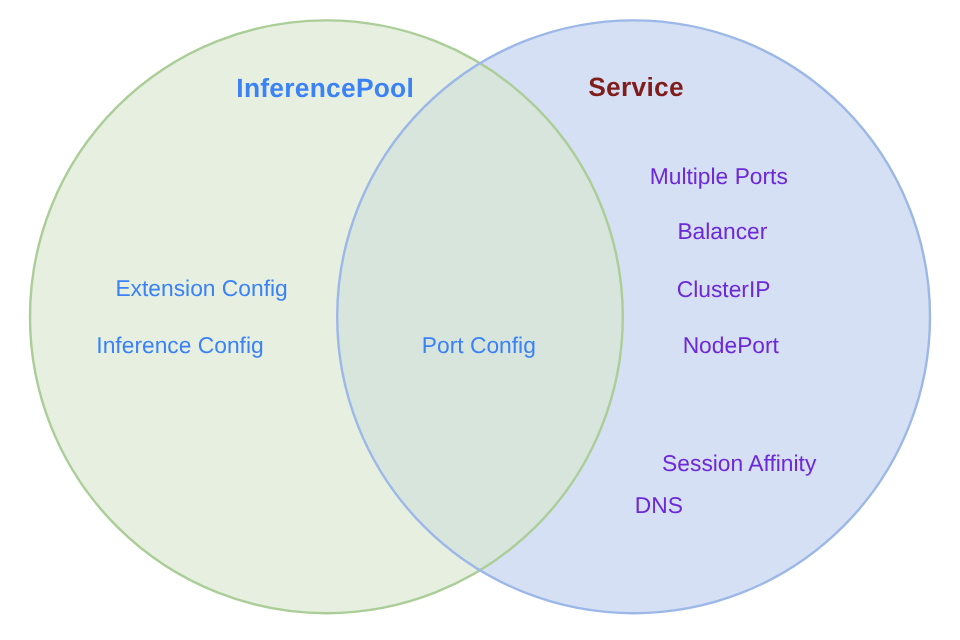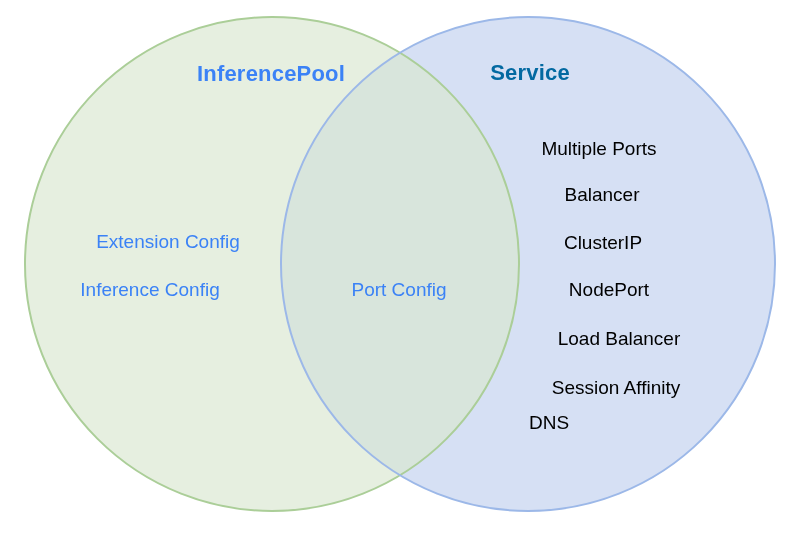--- a/index.html
+++ b/index.html
@@ -29,22 +29,22 @@
   .title {
     font-size: 22px;
     font-weight: bold;
     letter-spacing: 0.2px;
   }
   .item {
     font-size: 19px;
     font-weight: 400;
   }
   .teal-text   { color: #3b82f6; }
-  .blue-title  { color: #0369a1; }
-  .blue-text   { color: #000000; }
+  .blue-title  { color: #7f1d1d; }
+  .blue-text   { color: #6d28d9; }
 
   
   .pos-left-title        { left: 271px; top: 74px;  }
   .pos-right-title       { left: 530px; top: 73px;  }
   .pos-extension-config  { left: 168px; top: 241px; }
   .pos-inference-config  { left: 150px; top: 289px; }
   .pos-pod-selector      { left: 402px; top: 241px; }
   .pos-port-config       { left: 399px; top: 289px; }
   .pos-multiple-ports    { left: 599px; top: 148px; }
   .pos-protocols         { left: 602px; top: 194px; }
@@ -74,17 +74,16 @@
 
   <div class="label item teal-text pos-extension-config">Extension Config</div>
   <div class="label item teal-text pos-inference-config">Inference Config</div>
 
   <div class="label item teal-text pos-port-config">Port Config</div>
 
   <div class="label item blue-text pos-multiple-ports">Multiple Ports</div>
   <div class="label item blue-text pos-protocols">Balancer</div>
   <div class="label item blue-text pos-clusterip">ClusterIP</div>
   <div class="label item blue-text pos-nodeport">NodePort</div>
-  <div class="label item blue-text pos-load-balancer">Load Balancer</div>
   <div class="label item blue-text pos-session-affinity">Session Affinity</div>
   <div class="label item blue-text pos-dns">DNS</div>
 
 </div>
 
 </body></html>

